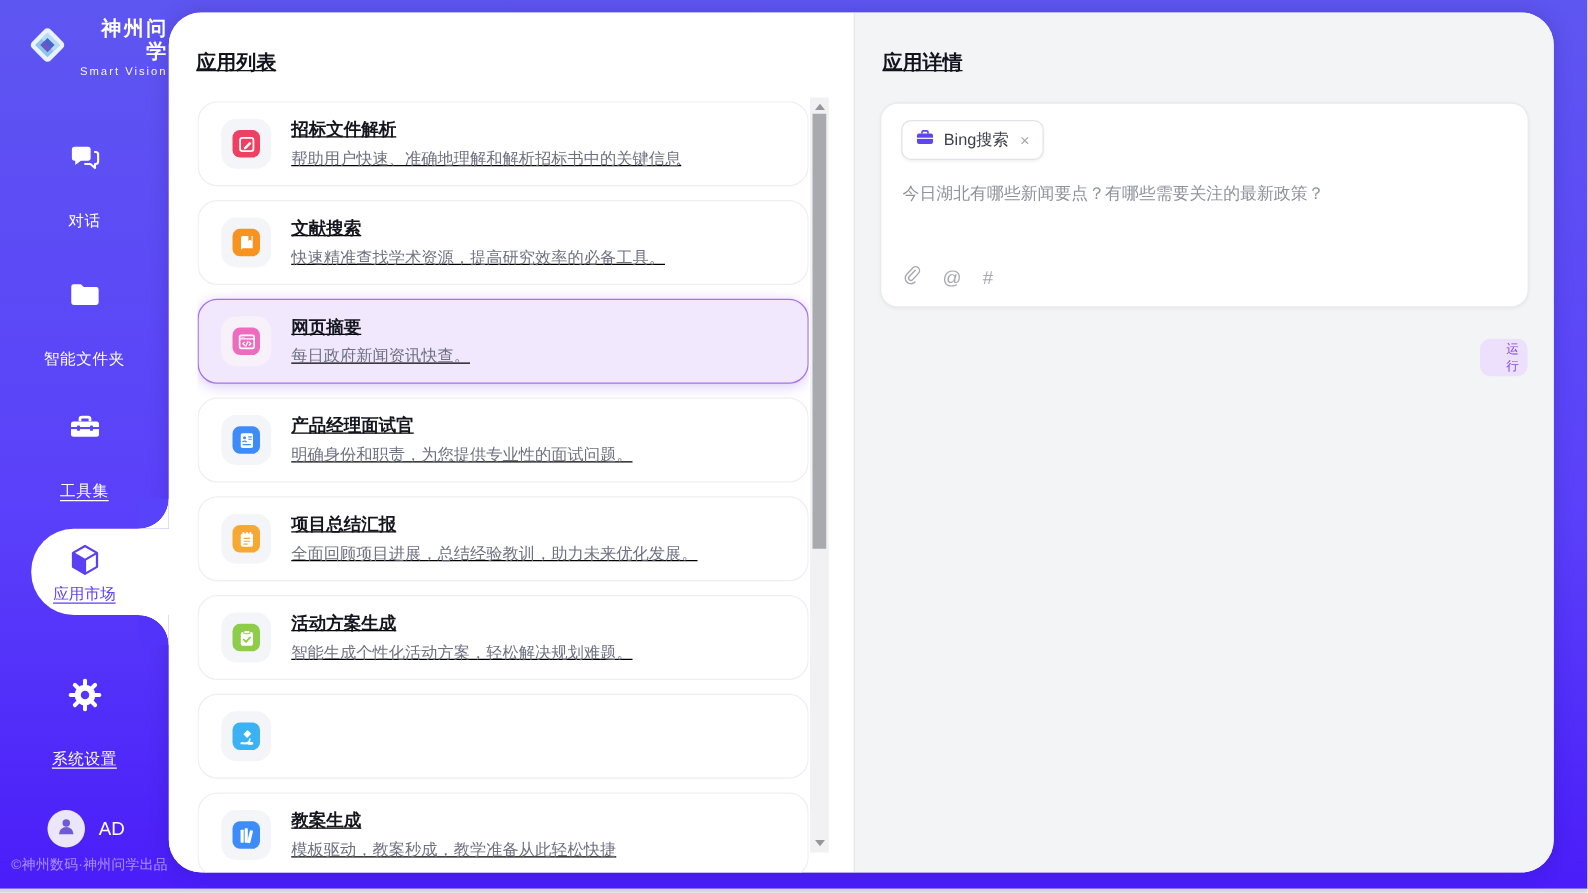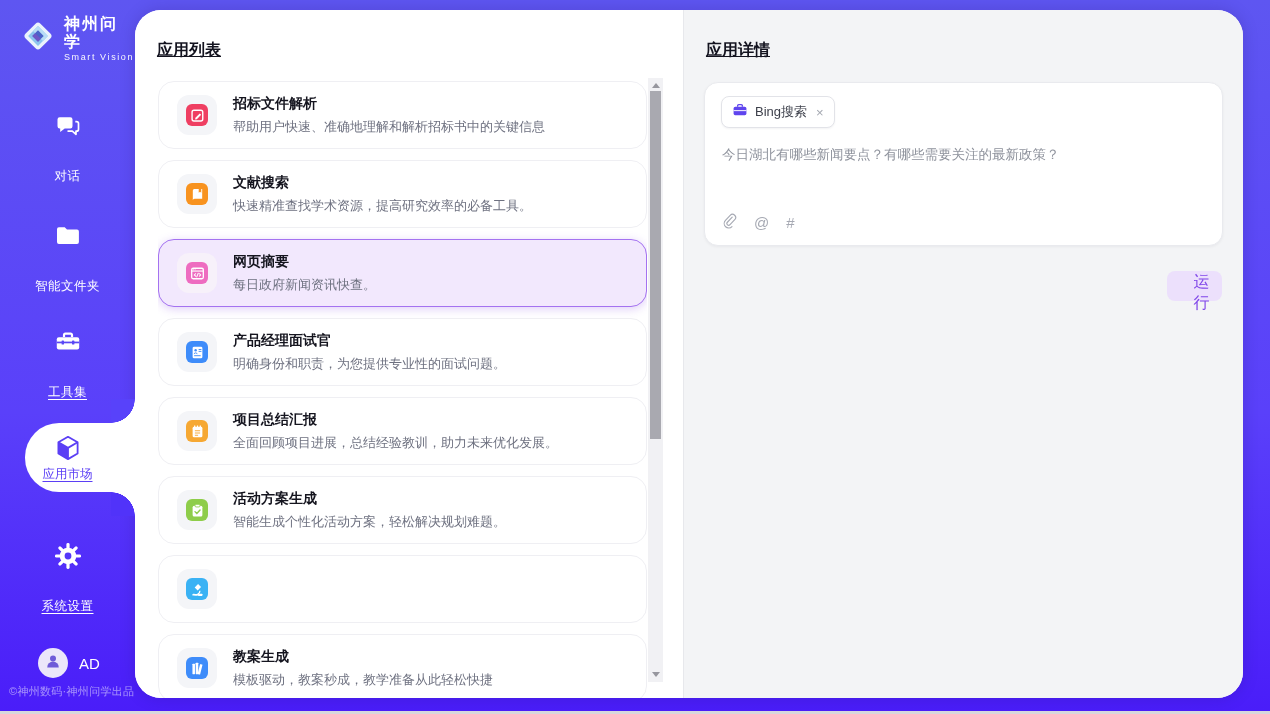--- a/index.html
+++ b/index.html
@@ -3,21 +3,21 @@
 <meta charset="utf-8">
 <style>
   html,body{margin:0;padding:0;}
   body{width:1270px;height:714px;font-family:"Liberation Sans","DejaVu Sans",sans-serif;background:#d7d7dc;overflow:hidden;}
   .stage{position:relative;width:1270px;height:714px;}
   .window{position:absolute;left:0;top:0;width:1270px;height:711px;
     background:linear-gradient(180deg,#5e56f1 0%,#5a40fa 58%,#4a1df9 100%);}
   
   .sidebar{position:absolute;left:0;top:0;width:135px;height:711px;color:#fff;}
   .logo{position:absolute;left:20px;top:15px;display:flex;align-items:center;gap:8px;}
-  .logo-txt .cn{font-size:16px;font-weight:700;letter-spacing:2px;line-height:1.15;}
+  .logo-txt .cn{font-size:16px;font-weight:700;letter-spacing:2px;line-height:1.15;text-align:right;}
   .logo-txt .en{font-size:9px;letter-spacing:1.6px;opacity:.95;}
   .nav-item{position:absolute;left:0;width:135px;text-align:center;cursor:pointer;}
   .nav-item .ic{display:inline-block;height:28px;}
   .nav-item .lbl{margin-top:24px;font-size:12.5px;letter-spacing:.5px;}
   .u .lbl{text-decoration:underline;text-underline-offset:3px;}
   .tab-active{position:absolute;left:25px;top:423px;width:118px;height:69px;background:#fff;
     border-radius:34px 0 0 34px;}
   .notch{position:absolute;left:111px;width:24px;height:24px;}
   .notch.top{top:399px;background:radial-gradient(circle at 0 0,#5842fa 23.5px,#fff 24px);}
   .notch.bot{top:492px;background:radial-gradient(circle at 0 100%,#5133f9 23.5px,#fff 24px);}
@@ -26,21 +26,21 @@
   .tab-inner .lbl{margin-top:0;font-size:12.5px;text-decoration:underline;text-underline-offset:3px;}
   .user-row{position:absolute;left:38px;top:648px;display:flex;align-items:center;gap:11px;cursor:pointer;justify-content:flex-end;}
   .avatar{width:30px;height:30px;border-radius:50%;background:#ebe6fa;display:grid;place-items:center;}
   .user-name{font-size:15px;color:#fff;}
   .copyright{position:absolute;left:9px;top:684px;font-size:11px;color:rgba(255,255,255,.5);white-space:nowrap;letter-spacing:.3px;}
   
   .content{position:absolute;left:135px;top:10px;width:1108px;height:688px;background:#fff;
     border-radius:26px;overflow:hidden;display:flex;box-shadow:0 0 16px rgba(25,8,90,.18);}
   .panel-title{position:absolute;left:22px;top:30px;font-size:16px;font-weight:700;color:#13131f;text-decoration:underline;}
   .list-panel{position:relative;width:548px;height:100%;background:#fff;}
-  .cards{position:absolute;left:23px;top:71px;bottom:0;width:489px;display:flex;flex-direction:column;gap:11px;overflow:hidden;}
+  .cards{position:absolute;left:23px;top:71px;bottom:0;width:489px;display:flex;flex-direction:column;gap:11px;overflow:hidden;text-decoration:underline;}
   .app-card{flex:0 0 68px;border:1px solid #efeff3;border-radius:16px;background:#fff;display:flex;align-items:center;gap:16px;padding:0 18px;box-sizing:border-box;cursor:pointer;}
   .app-card.selected{background:#f2e8fd;border:1.5px solid #a472f0;box-shadow:0 2px 10px rgba(140,80,230,.28);}
   .app-icon-wrap{width:40px;height:40px;border-radius:12px;background:#f4f5f8;display:grid;place-items:center;flex:0 0 40px;}
   .app-card.selected .app-icon-wrap{background:#f7f1fa;}
   .app-icon{width:22px;height:22px;border-radius:6px;display:grid;place-items:center;}
   .app-icon svg{width:15px;height:15px;display:block;}
   .app-name{font-size:14px;font-weight:700;color:#15151f;margin-bottom:5px;}
   .app-desc{font-size:13px;color:#6e7180;}
   
   .sbar{position:absolute;right:20px;top:68px;bottom:16px;width:15px;background:#f1f1f4;}
@@ -50,21 +50,21 @@
   .arr.dn{bottom:5px;border-top:5px solid #96969e;}
   
   .detail-panel{position:relative;flex:1;height:100%;background:#f3f4f6;border-left:1px solid #e7e8ec;}
   .prompt-card{position:absolute;left:20px;top:72px;width:519px;height:164px;background:#fff;border:1px solid #e9eaee;border-radius:14px;box-sizing:border-box;box-shadow:0 1px 3px rgba(20,20,40,.05);}
   .tag{position:absolute;left:16px;top:13px;height:30px;display:inline-flex;align-items:center;gap:7px;padding:0 10px;border:1px solid #e2e3e8;border-radius:8px;background:#fff;box-shadow:0 1px 2px rgba(20,20,40,.05);cursor:pointer;}
   .tag .t-lbl{font-size:13px;color:#3c3f4a;}
   .tag .t-x{font-size:13px;color:#a3a7b0;margin-left:2px;cursor:pointer;}
   .prompt-text{position:absolute;left:17px;top:62px;right:16px;font-size:13.5px;color:#8e929c;line-height:1.5;cursor:text;}
   .attach-row{position:absolute;left:17px;bottom:13px;display:flex;align-items:center;gap:17px;}
   .attach-row .a-ic{color:#a6a9b3;font-size:15px;line-height:1;cursor:pointer;}
-  .run-btn{position:absolute;right:21px;top:261px;width:55px;height:30px;background:#ece0fc;color:#8148e9;font-size:16px;border:none;border-radius:8px;display:grid;place-items:center;cursor:pointer;font-family:inherit;padding-left:20px;}
+  .run-btn{position:absolute;right:21px;top:261px;width:38px;height:30px;background:#ece0fc;color:#8148e9;font-size:10px;border:none;border-radius:8px;display:grid;place-items:center;cursor:pointer;font-family:inherit;padding-left:20px;}
   .bottom-strip{position:absolute;left:0;top:711px;width:1270px;height:3px;background:#d7d7dc;}
 </style>
 </head>
 <body>
 
 <div class="stage">
   <div class="window">
 
     <div class="content">
 

